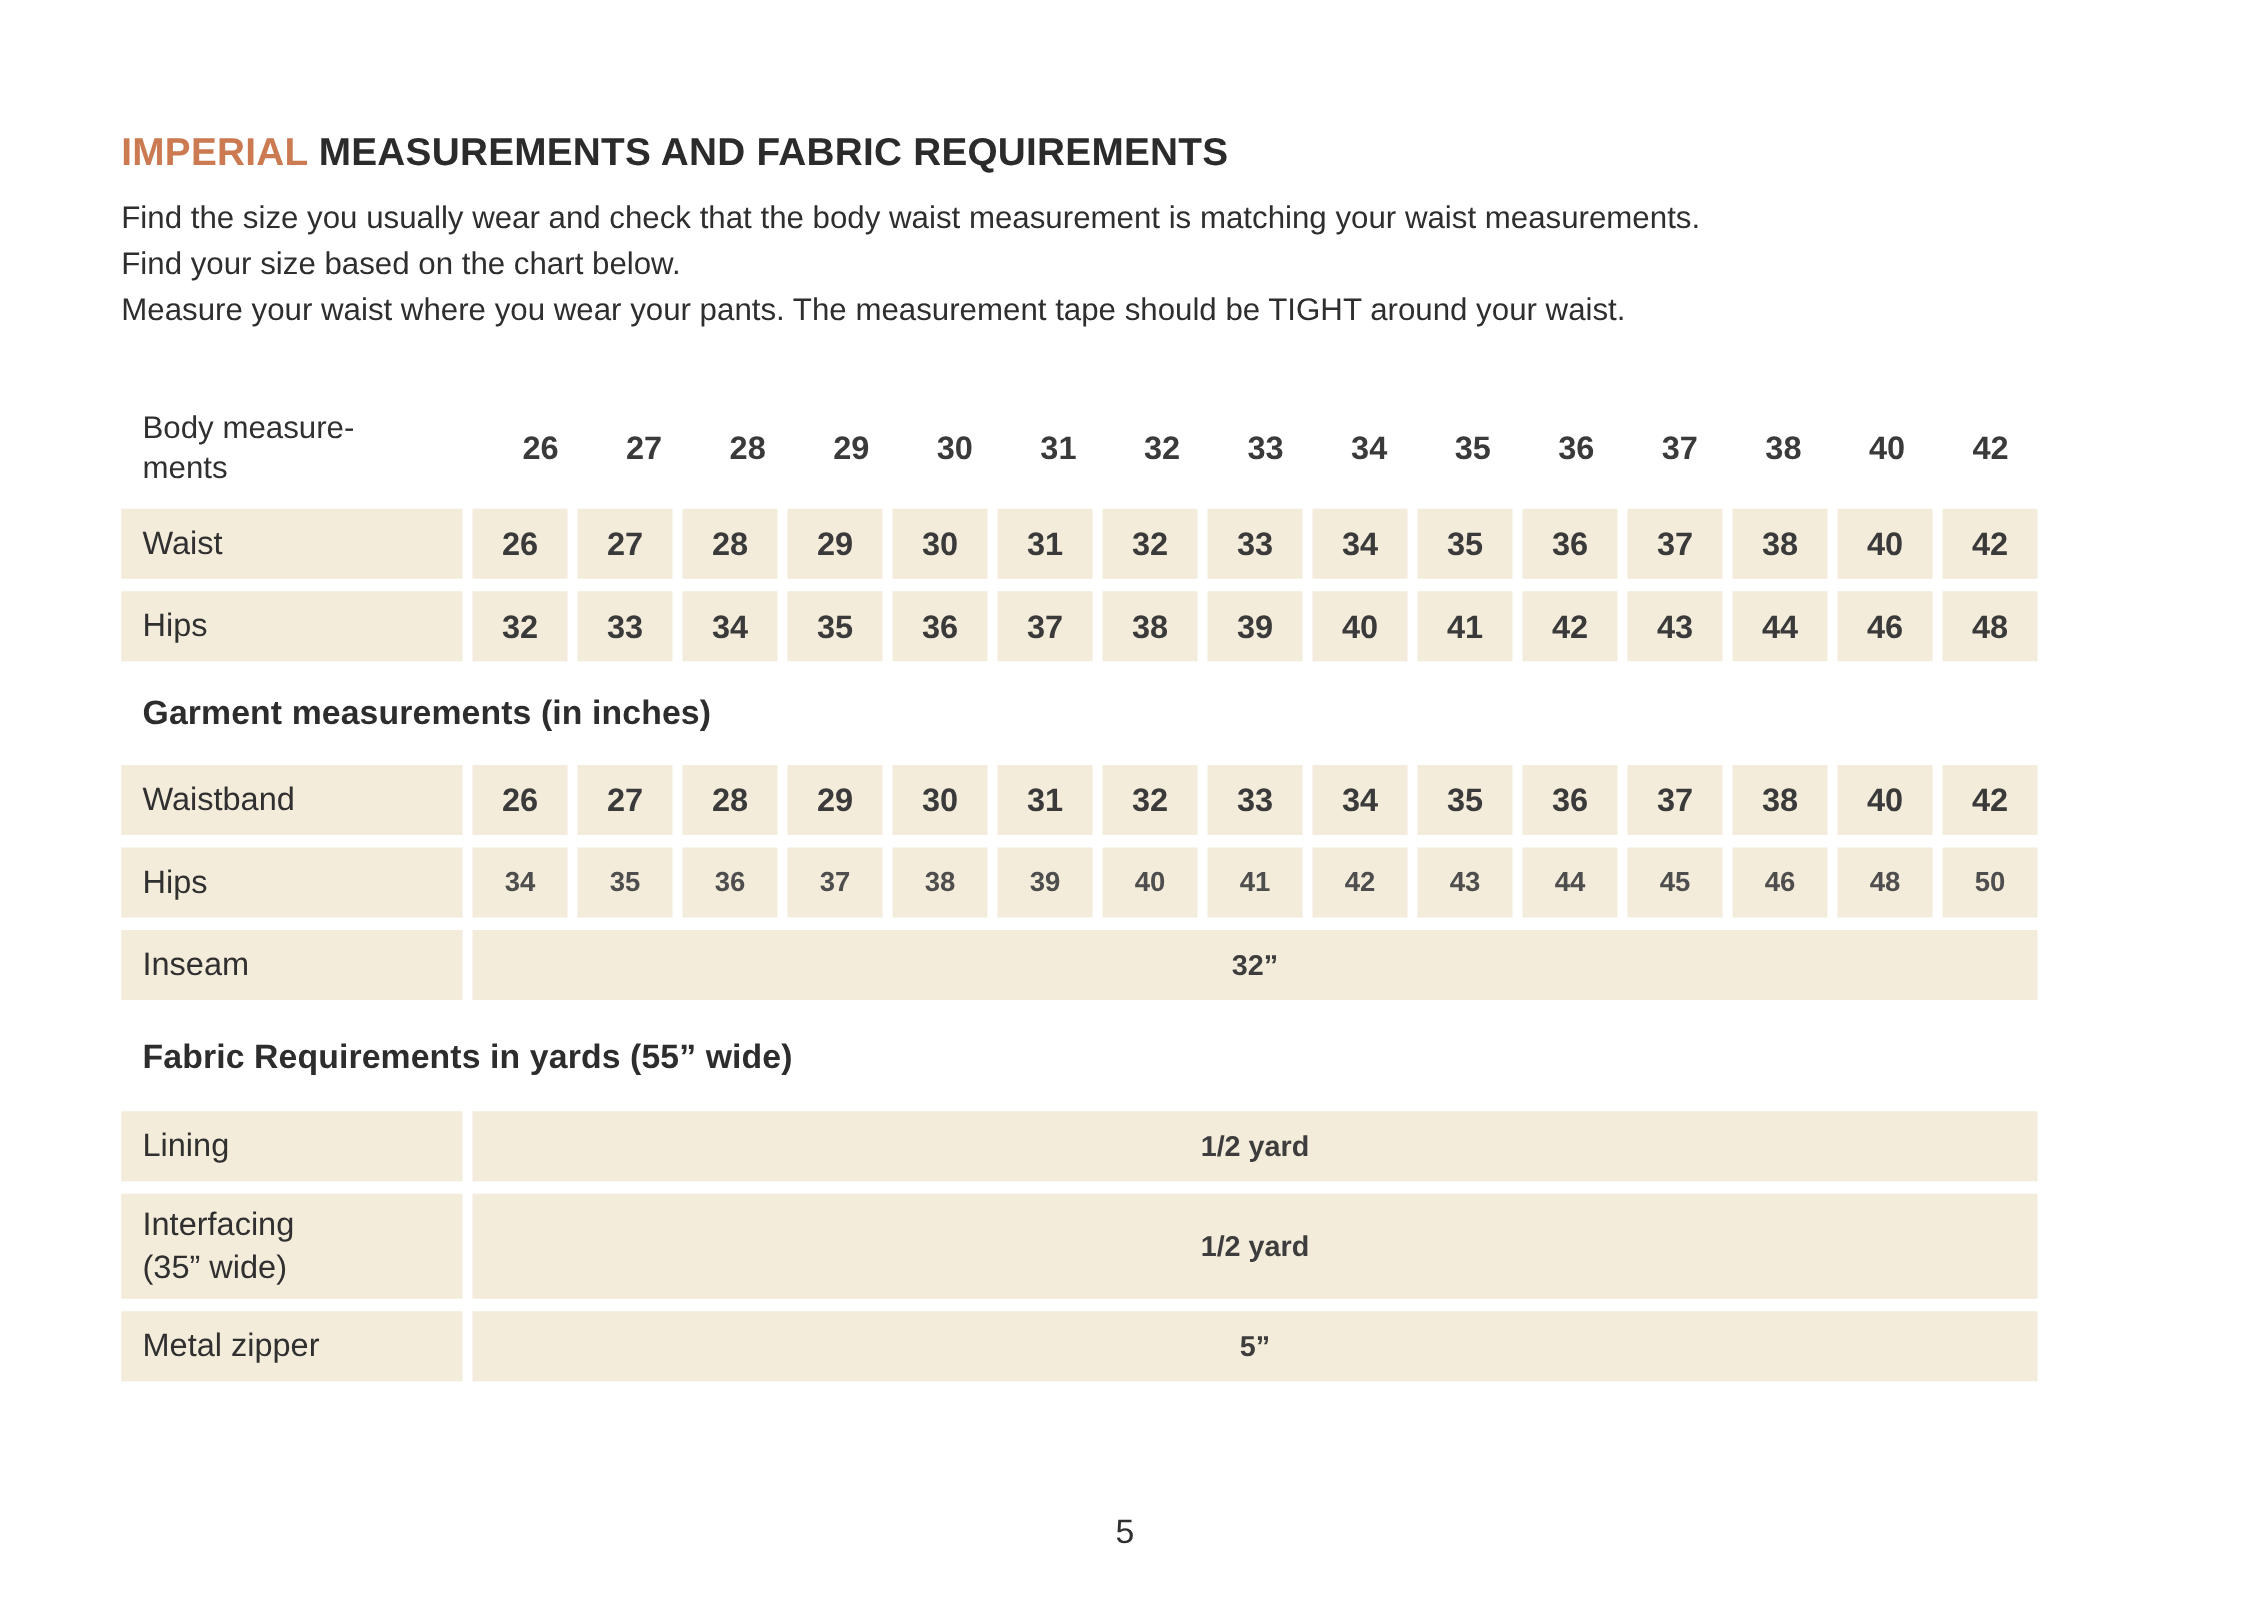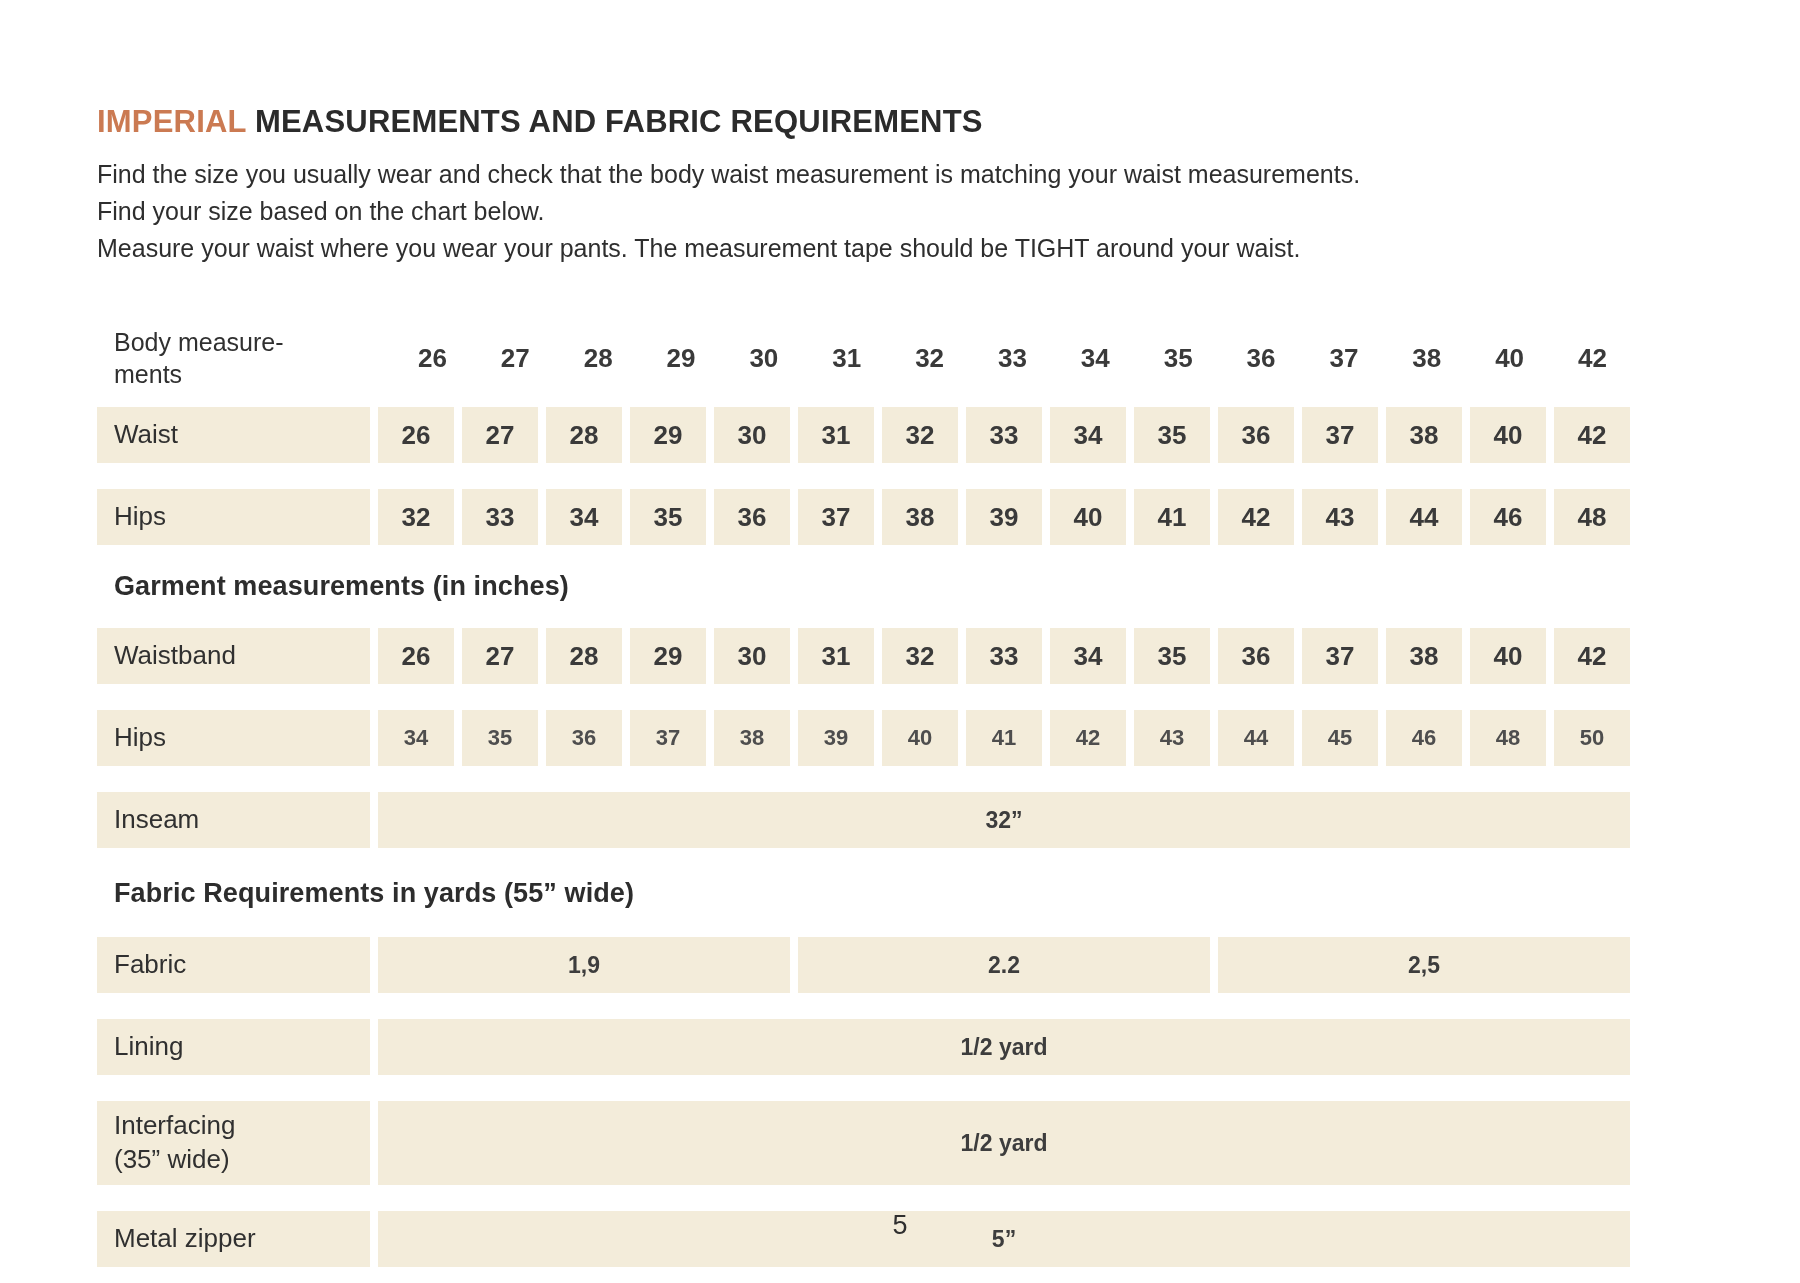--- a/index.html
+++ b/index.html
@@ -36,21 +36,21 @@
     font-size:25px;
     line-height:37px;
     font-weight:400;
     color:#2e2e2e;
   }
   .chart{margin-top:52px;width:1533px;}
   .trow{
     display:flex;
     gap:8px;
     height:56px;
-    margin-bottom:26px;
+    margin-bottom:10px;
   }
   .trow.header-row{height:78px;margin-bottom:10px;gap:25px;}
   .trow.tall{height:84px;}
   .lbl{
     flex:none;
     width:273px;
     background:var(--cell-bg);
     display:flex;
     align-items:center;
     padding-left:17px;
@@ -219,29 +219,20 @@
 
     <div class="trow">
       <div class="lbl">Inseam</div>
       <div class="cells">
         <div class="cell wide val-sm">32”</div>
       </div>
     </div>
 
     <h2 class="section fabric-head">Fabric Requirements in yards (55” wide)</h2>
 
-    <div class="trow">
-      <div class="lbl">Fabric</div>
-      <div class="cells">
-
-      <div class="cell val-sm">1,9</div>
-          <div class="cell val-sm">2.2</div>
-          <div class="cell val-sm">2,5</div>
-        </div>
-    </div>
 
     <div class="trow">
       <div class="lbl">Lining</div>
       <div class="cells">
         <div class="cell wide val-sm">1/2 yard</div>
       </div>
     </div>
 
     <div class="trow tall">
       <div class="lbl">Interfacing

